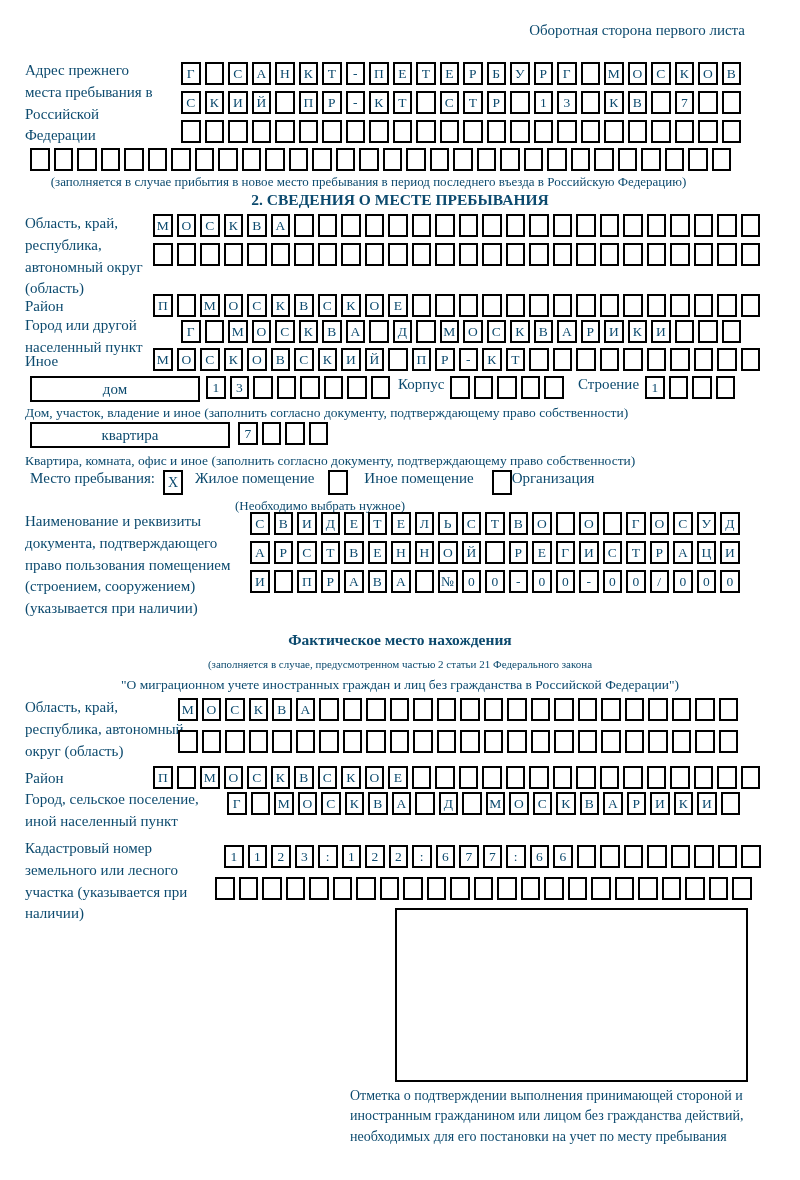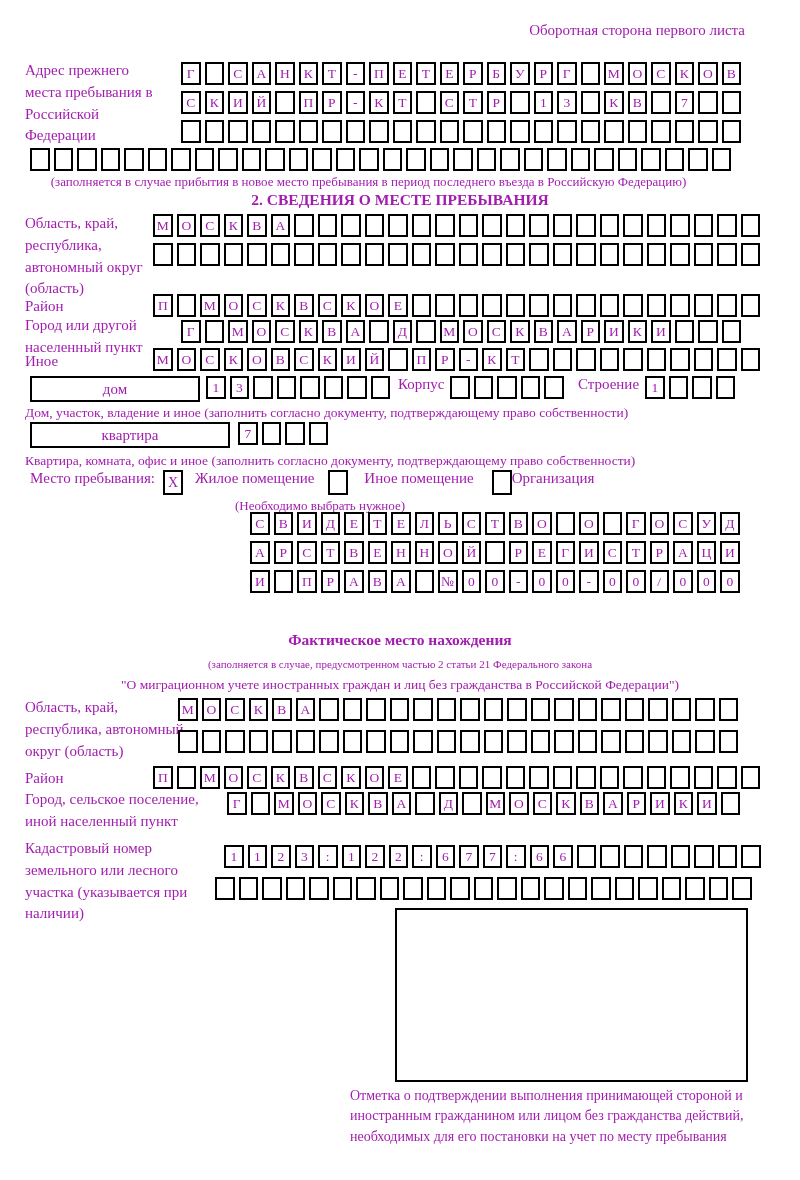--- a/index.html
+++ b/index.html
@@ -1,18 +1,18 @@
 <!DOCTYPE html>
 <html><head>
 <meta charset="utf-8">
 <style>
   html,body{margin:0;padding:0;background:#fff;}
   .page{
     position:relative;width:800px;height:1180px;background:#fff;
-    font-family:"Liberation Serif","DejaVu Serif",serif;color:#a21caf;overflow:hidden;
+    font-family:"Liberation Serif","DejaVu Serif",serif;color:#0c4a6e;overflow:hidden;
   }
   .corner{position:absolute;top:22px;right:55px;font-size:15px;}
   .lbl{position:absolute;font-size:15px;line-height:1.45;}
   .note{position:absolute;font-size:13px;line-height:1.4;}
   .center{text-align:center;}
   .heading{position:absolute;left:0;width:800px;text-align:center;font-weight:bold;font-size:15.5px;font-family:Liberation Serif, serif;}
   .cells{position:absolute;display:flex;gap:4px;}
   .cells-inline{display:flex;gap:4px;}
   .cell{
     flex:0 0 19.5px;width:19.5px;height:23px;border:2px solid #000;box-sizing:border-box;
@@ -345,20 +345,21 @@
     <div class="inline-label">Место пребывания:</div>
     <div class="checkbox" style="margin-left:8px">X</div>
     <div class="inline-label" style="margin-left:12px">Жилое помещение</div>
     <div class="checkbox" style="margin-left:14px"></div>
     <div class="inline-label" style="margin-left:16px">Иное помещение</div>
     <div class="checkbox" style="margin-left:18px"></div>
     <div class="inline-label" style="">Организация</div>
   </div>
   <div class="note center" style="left:170px;top:497px;width:300px">(Необходимо выбрать нужное)</div>
 
+  <div class="lbl" style="left:25px;top:511px;width:220px">Наименование и реквизиты документа, подтверждающего право пользования помещением (строением, сооружением) (указывается при наличии)</div>
   <div class="cells" style="left:250px;top:512px">
       <div class="cell">С</div>
       <div class="cell">В</div>
       <div class="cell">И</div>
       <div class="cell">Д</div>
       <div class="cell">Е</div>
       <div class="cell">Т</div>
       <div class="cell">Е</div>
       <div class="cell">Л</div>
       <div class="cell">Ь</div>

